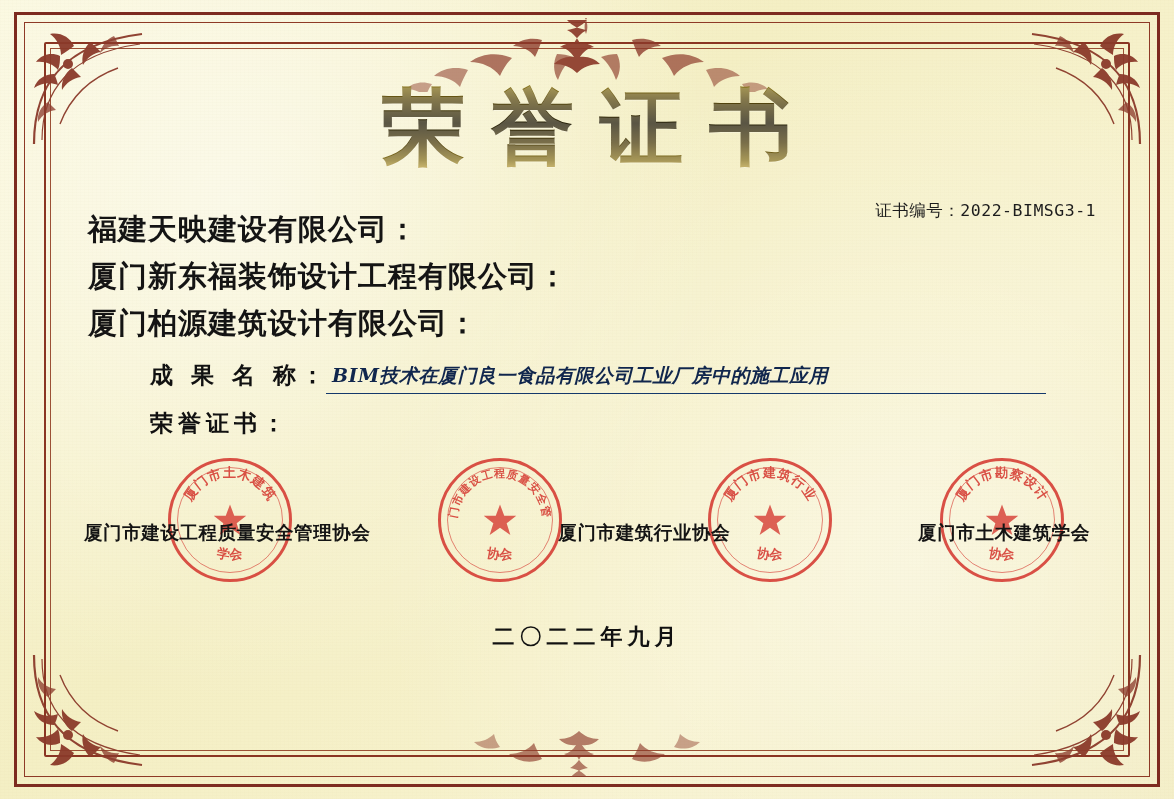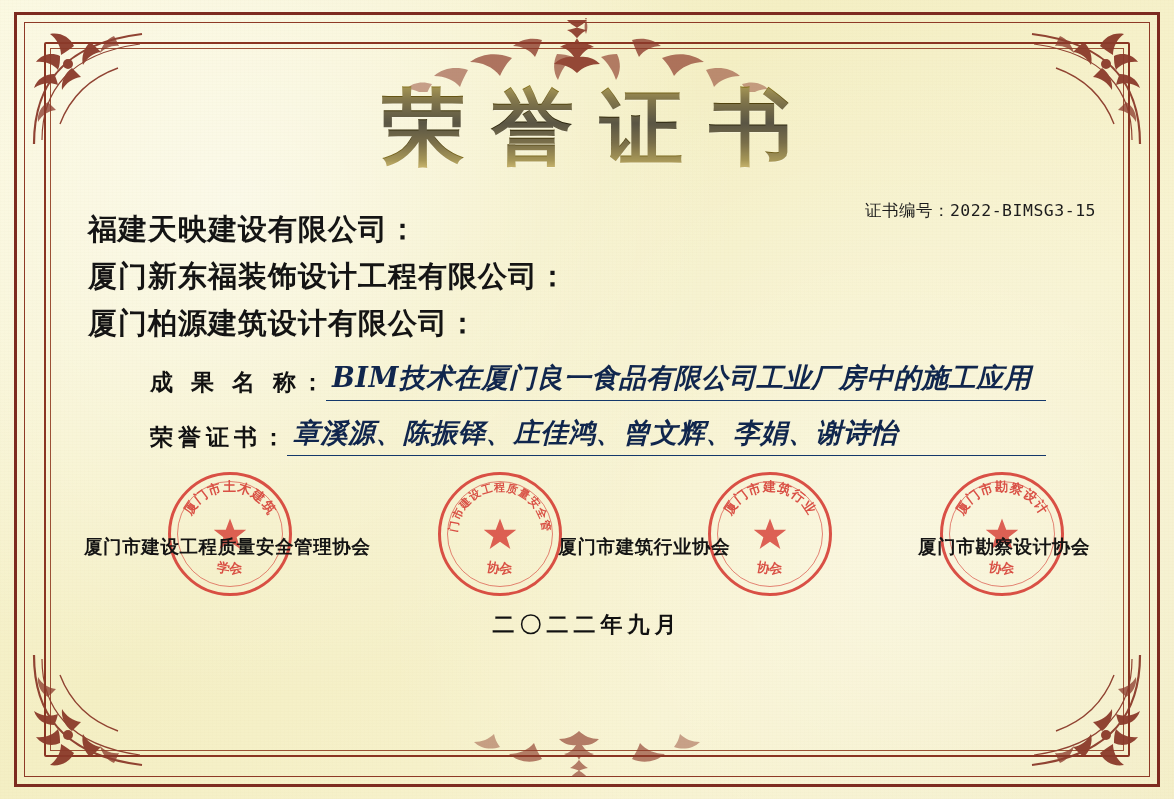--- a/index.html
+++ b/index.html
@@ -185,21 +185,21 @@
   .field-colon {
     font-size: 23px;
     font-weight: 600;
     color: #111;
     padding: 0 2px 3px 0;
   }
   .field-value {
     flex: 1;
     border-bottom: 1.6px solid #14386b;
     font-family: "DejaVu Serif", "Liberation Serif", serif;
-    font-size: 27px;
+    font-size: 19px;
     font-weight: bold;
     font-style: italic;
     color: #10264d;
     padding: 0 4px 4px 6px;
     letter-spacing: .5px;
     white-space: nowrap;
     overflow: hidden;
   }
 
   
@@ -259,21 +259,21 @@
     padding: 0 14px;
     font-family: "DejaVu Sans", "Liberation Sans", sans-serif;
     font-size: 18.5px;
     font-weight: 600;
     color: #141414;
     letter-spacing: .6px;
   }
 
   .date {
     text-align: center;
-    margin-top: 8px;
+    margin-top: 34px;
     font-family: "DejaVu Sans", "Liberation Sans", sans-serif;
     font-size: 22px;
     font-weight: 600;
     color: #111;
     letter-spacing: 5px;
   }
 </style>
 </head>
 <body>
 
@@ -390,39 +390,38 @@
         <path d="M18 74c-7 4-11 12-10 20 4-7 10-11 18-12-3-3-6-6-8-8z" opacity=".8"></path>
         <path d="M84 8c-7 3-12 9-14 17 5-5 12-8 19-7-2-4-3-7-5-10z" opacity=".8"></path>
       </g>
     </svg>
   </div>
 
   <div class="content">
 
     <div class="title">荣誉证书</div>
 
-    <div class="cert-no">证书编号：2022-BIMSG3-15</div>
+    <div class="cert-no">证书编号：2022-BIMSG3-1</div>
 
     <div class="recipients">
       <div>福建天映建设有限公司：</div>
       <div>厦门新东福装饰设计工程有限公司：</div>
       <div>厦门柏源建筑设计有限公司：</div>
     </div>
 
 
     <div class="fields">
       <div class="field-row">
         <span class="field-label">成 果 名 称</span>
         <span class="field-colon">：</span>
         <span class="field-value">BIM技术在厦门良一食品有限公司工业厂房中的施工应用</span>
       </div>
       <div class="field-row">
         <span class="field-label">荣誉证书</span>
         <span class="field-colon">：</span>
-        <span class="field-value">章溪源、陈振铎、庄佳鸿、曾文辉、李娟、谢诗怡</span>
       </div>
     </div>
 
     <div class="seals">
       <div class="seal seal1">
         <div class="seal-ring-text">
           <svg viewBox="0 0 118 118" xmlns="http://www.w3.org/2000/svg">
             <defs>
                 <path id="arcTop1" d="M16,59 a43,43 0 1,1 86,0"></path>
                 <path id="arcBot1" d="M20,59 a39,39 0 0,0 78,0"></path>
@@ -488,19 +487,19 @@
         <span class="star">
           <svg viewBox="0 0 24 24" xmlns="http://www.w3.org/2000/svg">
               <polygon points="12,1 15,9 23.5,9 16.7,14.3 19.3,22.5 12,17.4 4.7,22.5 7.3,14.3 0.5,9 9,9"></polygon>
             </svg>
         </span>
       </div>
 
       <div class="orgs">
         <span>厦门市建设工程质量安全管理协会</span>
         <span>厦门市建筑行业协会</span>
-        <span>厦门市勘察设计协会</span>
+        <span>厦门市土木建筑学会</span>
       </div>
     </div>
 
     <div class="date">二〇二二年九月</div>
   </div>
 </div>
 
 </body></html>

